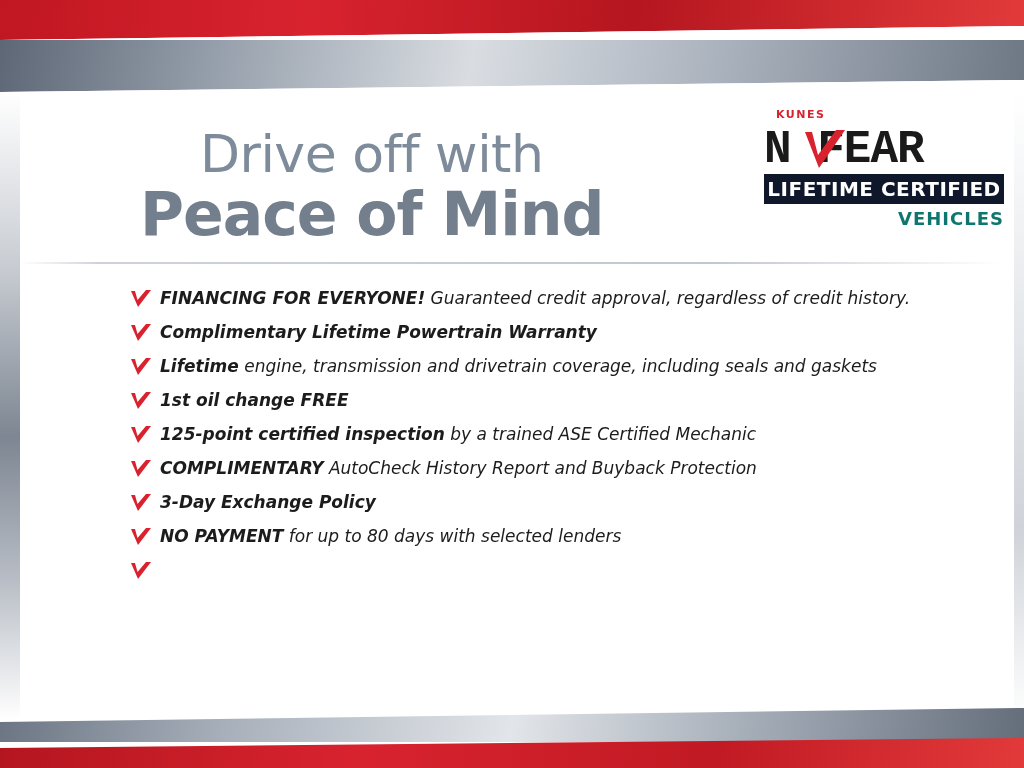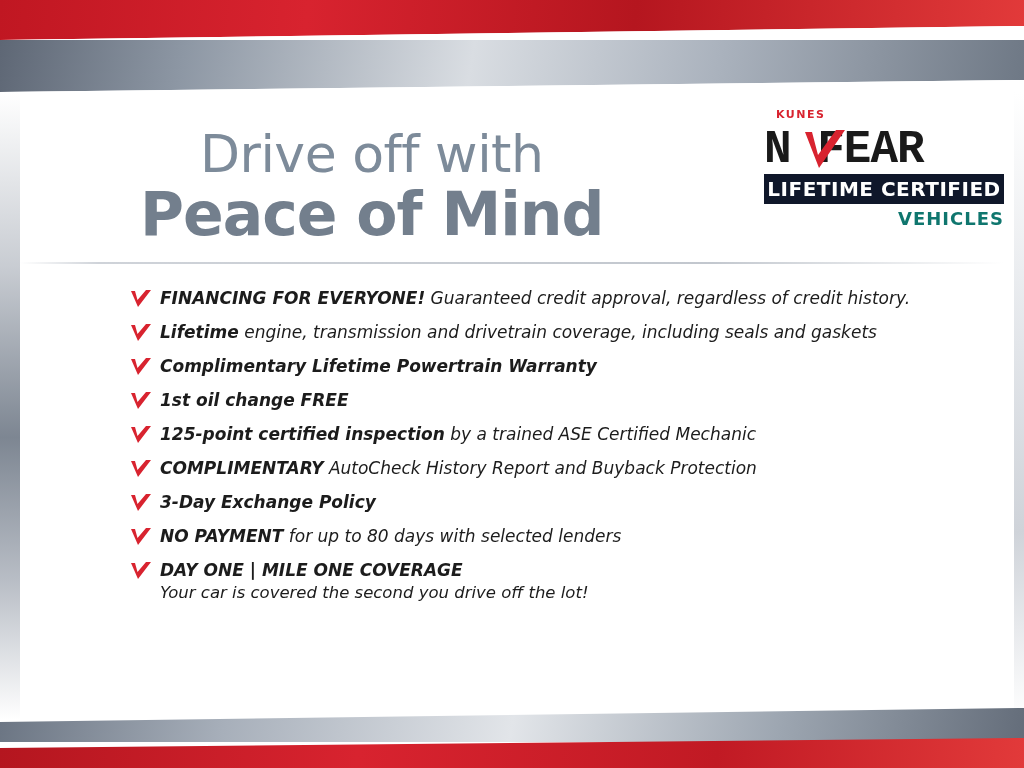--- a/index.html
+++ b/index.html
@@ -278,38 +278,38 @@
       </span>
       <span class="txt"><b>FINANCING FOR EVERYONE!</b><span> Guaranteed credit approval, regardless of credit history.</span></span>
     </div>
 
     <div class="benefit">
       <span class="check">
         <svg width="22" height="20" viewBox="0 0 22 20">
             <path d="M1 2 L8 18 L21 1 L16 1 L7.5 11 L5 2 Z" fill="#d8232f"></path>
           </svg>
       </span>
+      <span class="txt"><b>Complimentary Lifetime Powertrain Warranty</b><span></span></span>
+    </div>
+
+    <div class="benefit">
+      <span class="check">
+        <svg width="22" height="20" viewBox="0 0 22 20">
+            <path d="M1 2 L8 18 L21 1 L16 1 L7.5 11 L5 2 Z" fill="#d8232f"></path>
+          </svg>
+      </span>
       <span class="txt"><b>Lifetime</b><span> engine, transmission and drivetrain coverage, including seals and gaskets</span></span>
     </div>
 
     <div class="benefit">
       <span class="check">
         <svg width="22" height="20" viewBox="0 0 22 20">
             <path d="M1 2 L8 18 L21 1 L16 1 L7.5 11 L5 2 Z" fill="#d8232f"></path>
           </svg>
       </span>
-      <span class="txt"><b>Complimentary Lifetime Powertrain Warranty</b><span></span></span>
-    </div>
-
-    <div class="benefit">
-      <span class="check">
-        <svg width="22" height="20" viewBox="0 0 22 20">
-            <path d="M1 2 L8 18 L21 1 L16 1 L7.5 11 L5 2 Z" fill="#d8232f"></path>
-          </svg>
-      </span>
       <span class="txt"><b>1st oil change FREE</b><span></span></span>
     </div>
 
     <div class="benefit">
       <span class="check">
         <svg width="22" height="20" viewBox="0 0 22 20">
             <path d="M1 2 L8 18 L21 1 L16 1 L7.5 11 L5 2 Z" fill="#d8232f"></path>
           </svg>
       </span>
       <span class="txt"><b>125-point certified inspection</b><span> by a trained ASE Certified Mechanic</span></span>
@@ -341,21 +341,20 @@
       </span>
       <span class="txt"><b>NO PAYMENT</b><span> for up to 80 days with selected lenders</span></span>
     </div>
 
     <div class="benefit">
       <span class="check">
         <svg width="22" height="20" viewBox="0 0 22 20">
             <path d="M1 2 L8 18 L21 1 L16 1 L7.5 11 L5 2 Z" fill="#d8232f"></path>
           </svg>
       </span>
-      <span class="txt"><b>DAY ONE | MILE ONE COVERAGE</b><span class="sub">Your car is covered the second you drive off the lot!</span></span>
     </div>
 
   </div>
 
   <div class="bottom-band">
     <div class="bottom-grey"></div>
     <div class="bottom-red"></div>
   </div>
 
 </div>

